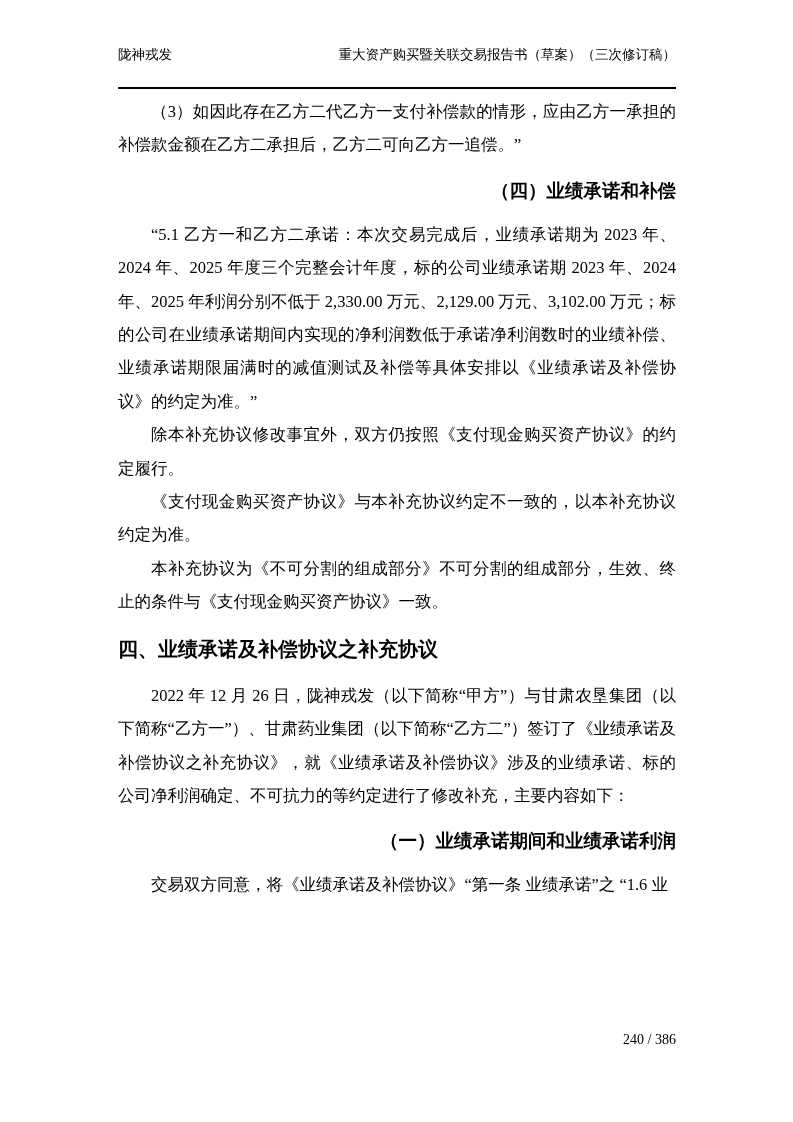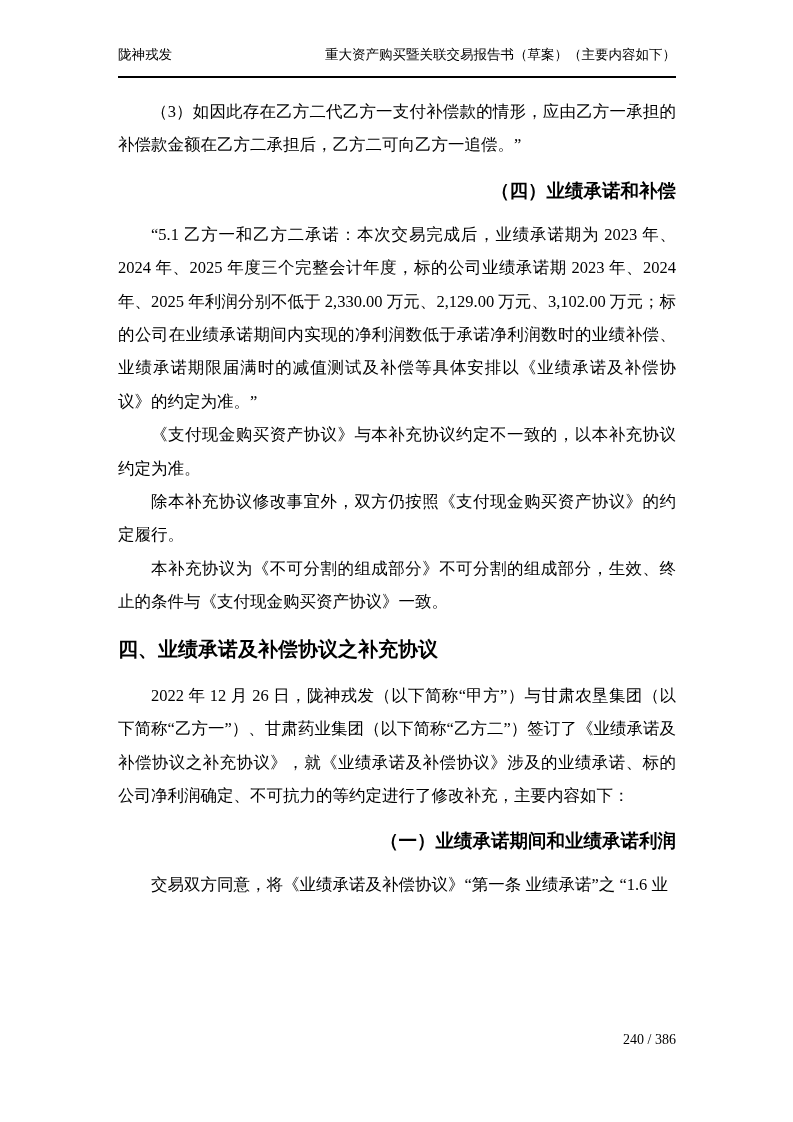--- a/index.html
+++ b/index.html
@@ -18,21 +18,21 @@
   }
   .header {
     position: absolute;
     top: 46px;
     left: 118px;
     width: 558px;
     display: flex;
     justify-content: space-between;
     align-items: center;
     font-size: 13.5px;
-    padding-bottom: 12px;
+    padding-bottom: 23px;
     border-bottom: 2px solid #000000;
     gap: 33px;
   }
   .content {
     position: absolute;
     top: 95px;
     left: 118px;
     width: 558px;
     font-size: 16.5px;
     line-height: 33.4px;
@@ -68,29 +68,29 @@
     font-family: "Liberation Serif", "DejaVu Serif", serif;
   }
 </style>
 </head>
 <body>
 
 <div class="page">
 
   <div class="header">
     <span>陇神戎发</span>
-    <span>重大资产购买暨关联交易报告书（草案）（主要内容如下）</span>
+    <span>重大资产购买暨关联交易报告书（草案）（三次修订稿）</span>
   </div>
 
   <div class="content">
     <p>（3）如因此存在乙方二代乙方一支付补偿款的情形，应由乙方一承担的补偿款金额在乙方二承担后，乙方二可向乙方一追偿。”</p>
     <div class="doc-h2">（四）业绩承诺和补偿</div>
     <p>“5.1 乙方一和乙方二承诺：本次交易完成后，业绩承诺期为 2023 年、2024 年、2025 年度三个完整会计年度，标的公司业绩承诺期 2023 年、2024 年、2025 年利润分别不低于 2,330.00 万元、2,129.00 万元、3,102.00 万元；标的公司在业绩承诺期间内实现的净利润数低于承诺净利润数时的业绩补偿、业绩承诺期限届满时的减值测试及补偿等具体安排以《业绩承诺及补偿协议》的约定为准。”</p>
+    <p>除本补充协议修改事宜外，双方仍按照《支付现金购买资产协议》的约定履行。</p>
     <p>《支付现金购买资产协议》与本补充协议约定不一致的，以本补充协议约定为准。</p>
-    <p>除本补充协议修改事宜外，双方仍按照《支付现金购买资产协议》的约定履行。</p>
     <p>本补充协议为《不可分割的组成部分》不可分割的组成部分，生效、终止的条件与《支付现金购买资产协议》一致。</p>
     <div class="doc-h1">四、业绩承诺及补偿协议之补充协议</div>
     <p>2022 年 12 月 26 日，陇神戎发（以下简称“甲方”）与甘肃农垦集团（以下简称“乙方一”）、甘肃药业集团（以下简称“乙方二”）签订了《业绩承诺及补偿协议之补充协议》，就《业绩承诺及补偿协议》涉及的业绩承诺、标的公司净利润确定、不可抗力的等约定进行了修改补充，主要内容如下：</p>
     <div class="doc-h2">（一）业绩承诺期间和业绩承诺利润</div>
     <p>交易双方同意，将《业绩承诺及补偿协议》“第一条 业绩承诺”之 “1.6 业</p>
   </div>
 
   <div class="footer">
     <span>240 / 386</span>
   </div>

